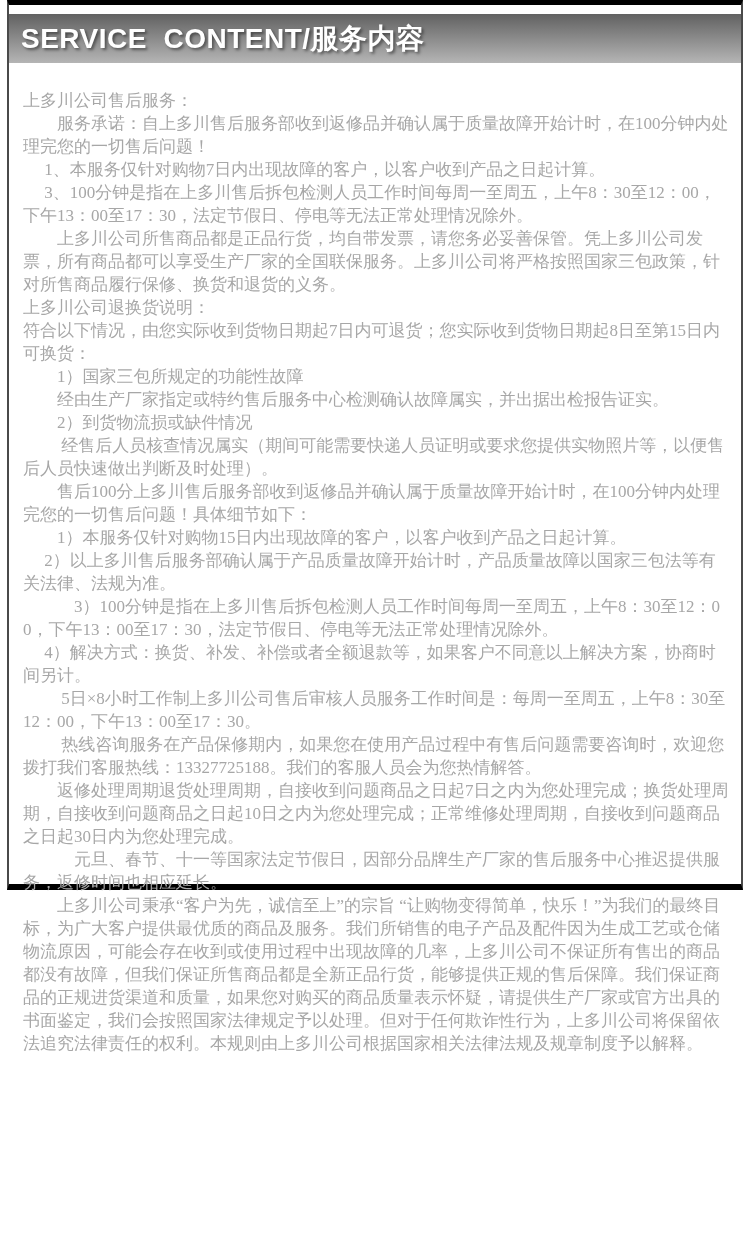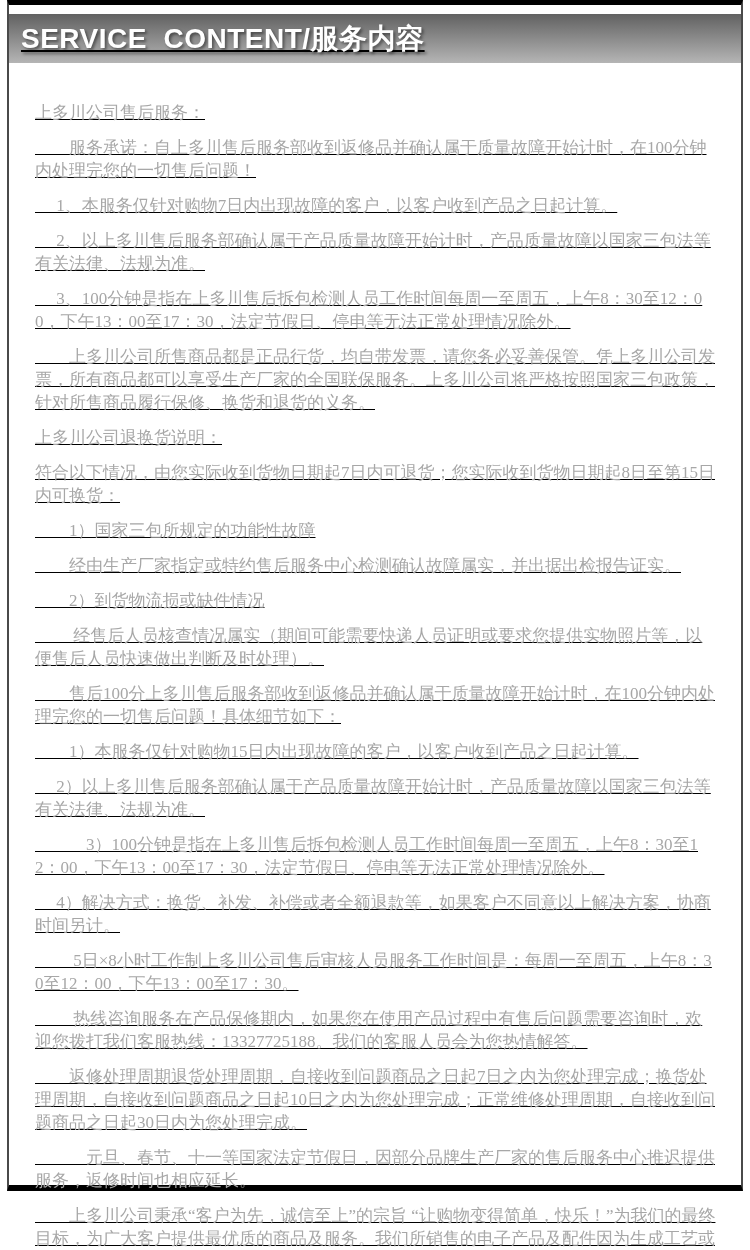--- a/index.html
+++ b/index.html
@@ -6,27 +6,26 @@
     margin: 0;
     padding: 0;
     width: 750px;
     height: 1250px;
     background: var(--page-bg, #ffffff);
     overflow: hidden;
   }
   .frame {
     box-sizing: border-box;
     margin: 0 7px;
-    height: 1191px;
+    height: 890px;
     border-top: 5px solid var(--frame-dark, #000);
     border-bottom: 6px solid var(--frame-dark, #000);
     border-left: 2px solid var(--frame-side, #4a4a4a);
     border-right: 2px solid var(--frame-side, #4a4a4a);
     background: var(--page-bg, #ffffff);
-    text-decoration: underline;
   }
   .header-bar {
     margin-top: 9px;
     height: 49px;
     background: linear-gradient(to bottom, var(--header-top, #616161), var(--header-bottom, #b5b5b5));
     display: flex;
     align-items: center;
     padding-left: 12px;
   }
   .header-title {
@@ -39,39 +38,38 @@
     text-shadow: 2px 2px 3px rgba(0,0,0,0.45);
   }
   .content {
     padding: 26px 12px 0 14px;
     font-family: "Liberation Serif", "DejaVu Serif", serif;
     font-size: 17px;
     line-height: 23px;
     color: var(--body-text, #a7a7a7);
   }
   .content p {
-    margin: 12px;
+    margin: 0;
     padding: 0;
     white-space: pre-wrap;
     word-break: break-all;
     text-align: left;
   }
 </style>
 </head>
 <body>
 
 <div class="frame">
   <div class="header-bar">
     <span class="header-title">SERVICE  CONTENT/服务内容</span>
   </div>
   <div class="content" id="paragraph-container">
       <p>上多川公司售后服务：</p>
       <p>　　服务承诺：自上多川售后服务部收到返修品并确认属于质量故障开始计时，在100分钟内处理完您的一切售后问题！</p>
       <p>　 1、本服务仅针对购物7日内出现故障的客户，以客户收到产品之日起计算。</p>
-      <p>　 2、以上多川售后服务部确认属于产品质量故障开始计时，产品质量故障以国家三包法等有关法律、法规为准。</p>
       <p>　 3、100分钟是指在上多川售后拆包检测人员工作时间每周一至周五，上午8：30至12：00，下午13：00至17：30，法定节假日、停电等无法正常处理情况除外。</p>
       <p>　　上多川公司所售商品都是正品行货，均自带发票，请您务必妥善保管。凭上多川公司发票，所有商品都可以享受生产厂家的全国联保服务。上多川公司将严格按照国家三包政策，针对所售商品履行保修、换货和退货的义务。</p>
       <p>上多川公司退换货说明：</p>
       <p>符合以下情况，由您实际收到货物日期起7日内可退货；您实际收到货物日期起8日至第15日内可换货：</p>
       <p>　　1）国家三包所规定的功能性故障</p>
       <p>　　经由生产厂家指定或特约售后服务中心检测确认故障属实，并出据出检报告证实。</p>
       <p>　　2）到货物流损或缺件情况</p>
       <p>　　 经售后人员核查情况属实（期间可能需要快递人员证明或要求您提供实物照片等，以便售后人员快速做出判断及时处理）。</p>
       <p>　　售后100分上多川售后服务部收到返修品并确认属于质量故障开始计时，在100分钟内处理完您的一切售后问题！具体细节如下：</p>
       <p>　　1）本服务仅针对购物15日内出现故障的客户，以客户收到产品之日起计算。</p>

